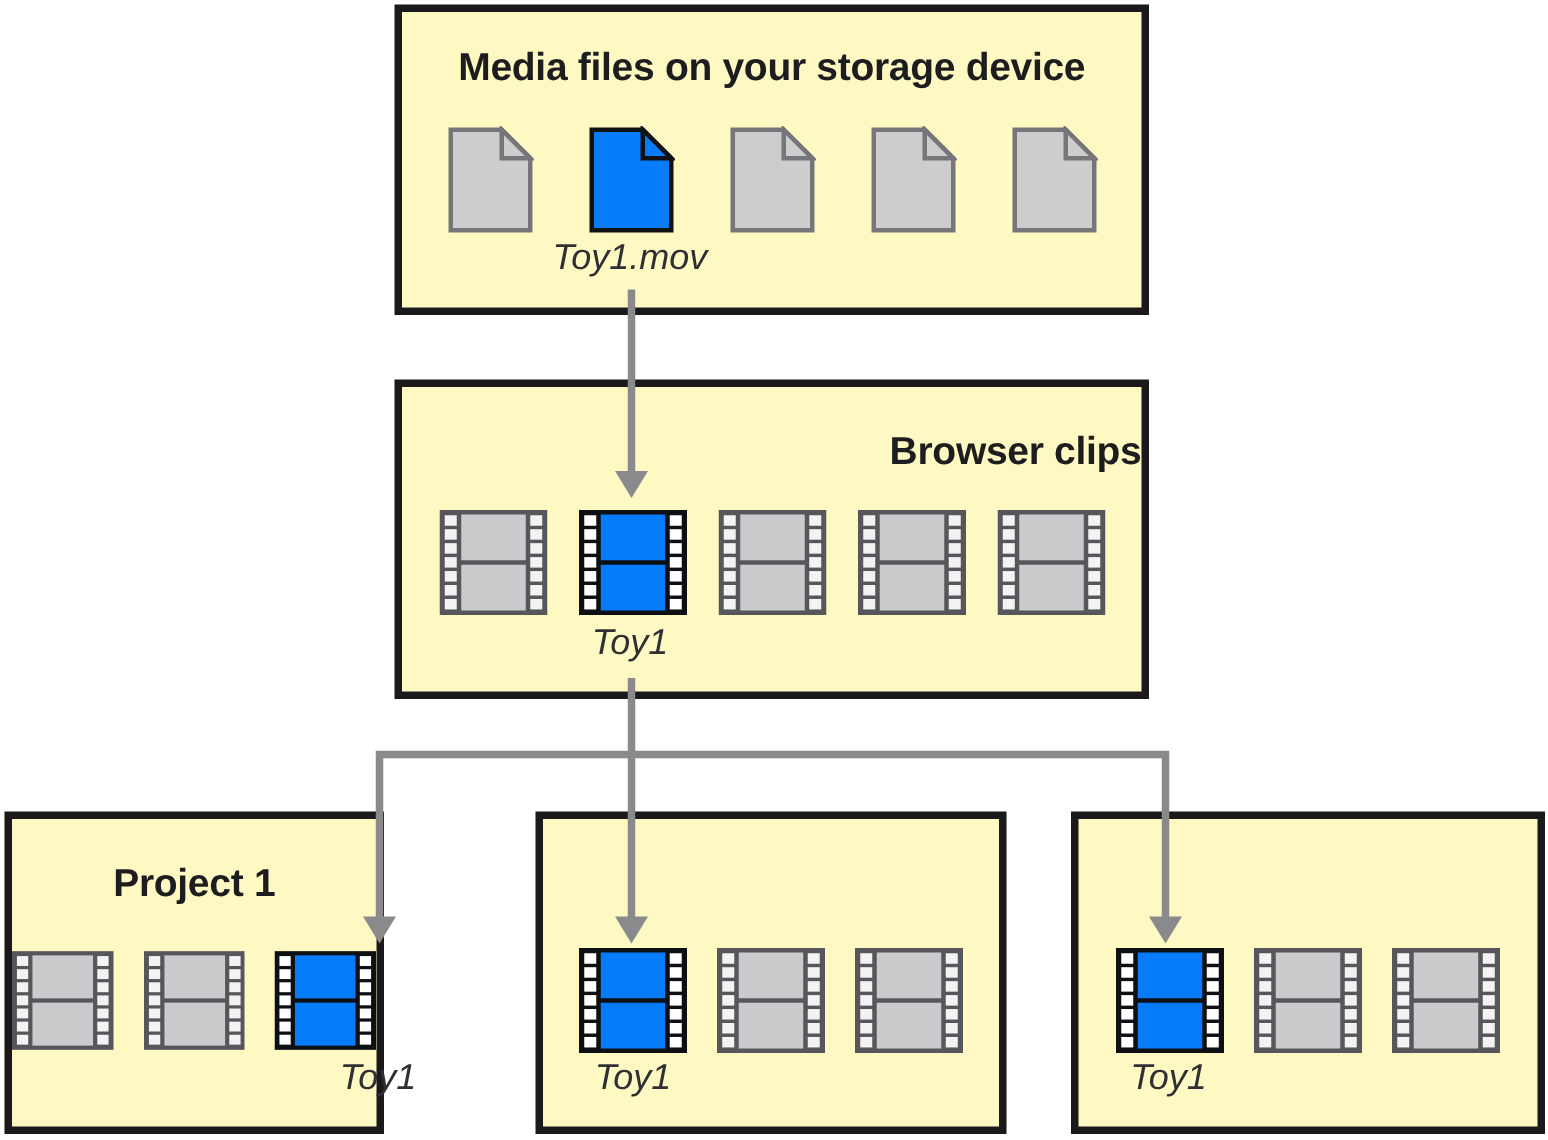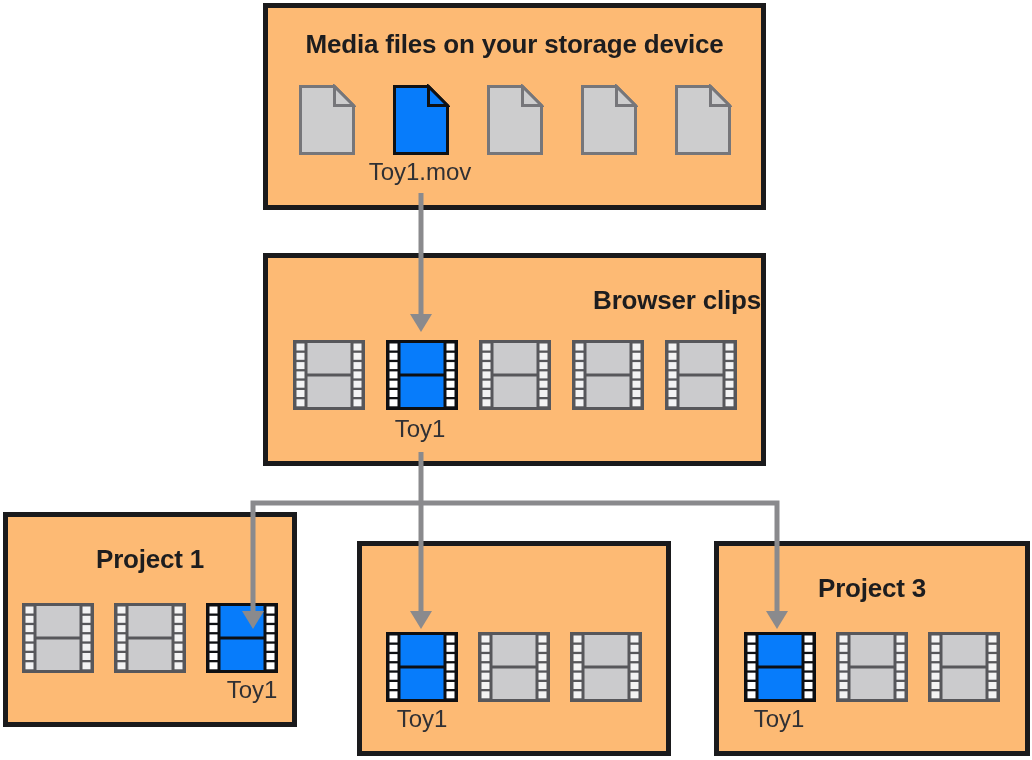--- a/index.html
+++ b/index.html
@@ -6,40 +6,40 @@
     --highlight-blue:#077cfb;
     --clip-gray:#cbcbcd;
     --arrow-gray:#8a8a8d;
     --box-border:#1a1a1c;
   }
   *{margin:0;padding:0;box-sizing:border-box;}
   html,body{background:#ffffff;}
   body{font-family:"Liberation Sans","DejaVu Sans",sans-serif;}
   .canvas{position:relative;width:1032px;height:760px;background:#ffffff;overflow:hidden;}
 
-  .box{position:absolute;border:5px solid var(--box-border);background:#fdba74;}
+  .box{position:absolute;border:5px solid var(--box-border);background:#fef9c3;}
   .box-storage{left:263px;top:3px;width:503px;height:207px;}
   .box-browser{left:263px;top:253px;width:503px;height:213px;}
-  .box-p1{left:3px;top:512px;width:294px;height:215px;}
+  .box-p1{left:3px;top:541px;width:253px;height:215px;}
   .box-p2{left:357px;top:541px;width:314px;height:215px;}
   .box-p3{left:714px;top:541px;width:316px;height:215px;}
 
   .box-title{position:absolute;left:0;right:0;text-align:center;
     font-weight:bold;font-size:26px;line-height:32px;color:#1d1d1f;letter-spacing:-0.2px;}
   .box-storage .box-title{top:20px;}
   .box-browser .box-title{top:26px;text-align:right;}
   .project .box-title{top:26px;}
 
   .icon-row{position:absolute;left:0;right:0;display:flex;justify-content:center;align-items:flex-start;}
   .box-storage .icon-row{top:76px;gap:36px;}
   .box-browser .icon-row{top:82px;gap:21px;}
   .project .icon-row{top:86px;gap:20px;}
 
   .item-label{position:absolute;font-size:24px;line-height:28px;color:#303034;
-    transform:translateX(-50%);white-space:nowrap;}
+    transform:translateX(-50%);white-space:nowrap;font-style:italic;}
   .box-storage .item-label{left:152px;top:150px;}
   .box-browser .item-label{left:152px;top:157px;}
   .box-p1 .item-label{left:244px;top:159px;}
   .box-p2 .item-label{left:60px;top:159px;}
   .box-p3 .item-label{left:60px;top:159px;}
 
   
   .file-icon{width:58px;height:72px;display:block;}
   .file-icon .shape{stroke-width:3;stroke-linejoin:miter;}
   .file-icon.gray .shape{fill:#cdcdce;stroke:#76767a;}
@@ -313,21 +313,20 @@
     <rect class="hole" x="60.5" y="50" width="8" height="7"></rect>
     <rect class="hole" x="60.5" y="59.3" width="8" height="7"></rect>
     <rect class="frame" x="14.5" y="3" width="43" height="30.5"></rect>
     <rect class="frame" x="14.5" y="36.5" width="43" height="30.5"></rect>
   </svg>
       </div>
     <div class="item-label">Toy1</div>
   </div>
 
   <div class="box project box-p3">
-    <div class="box-title">Project 3</div>
     <div class="icon-row">
         <svg class="clip-icon blue" viewBox="0 0 72 70" aria-hidden="true">
     <rect class="bg" x="0" y="0" width="72" height="70"></rect>
     <rect class="hole" x="3.5" y="3.5" width="8" height="7"></rect>
     <rect class="hole" x="3.5" y="12.8" width="8" height="7"></rect>
     <rect class="hole" x="3.5" y="22.1" width="8" height="7"></rect>
     <rect class="hole" x="3.5" y="31.4" width="8" height="7"></rect>
     <rect class="hole" x="3.5" y="40.7" width="8" height="7"></rect>
     <rect class="hole" x="3.5" y="50" width="8" height="7"></rect>
     <rect class="hole" x="3.5" y="59.3" width="8" height="7"></rect>

